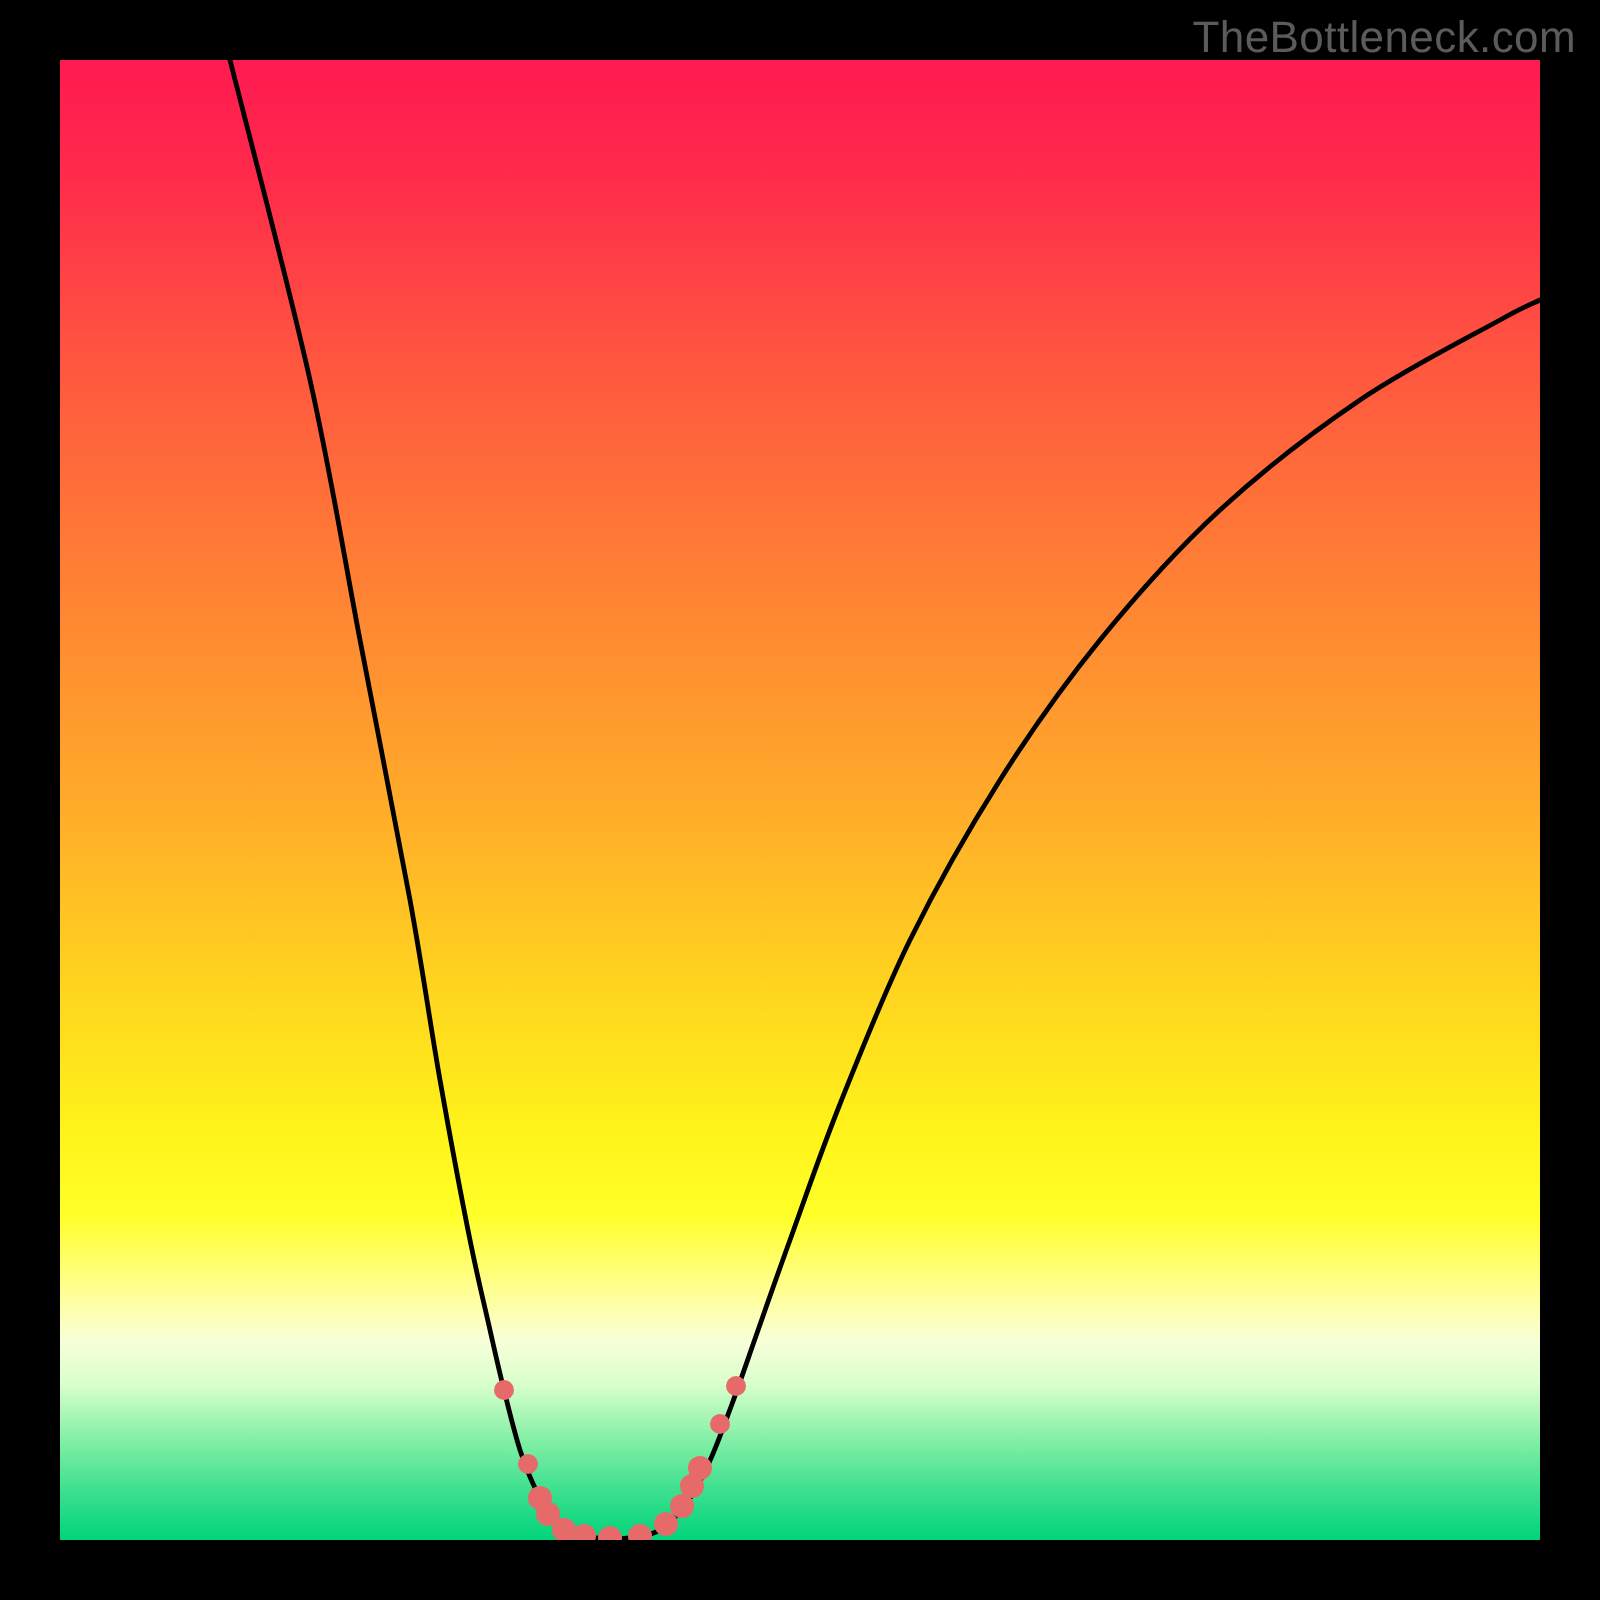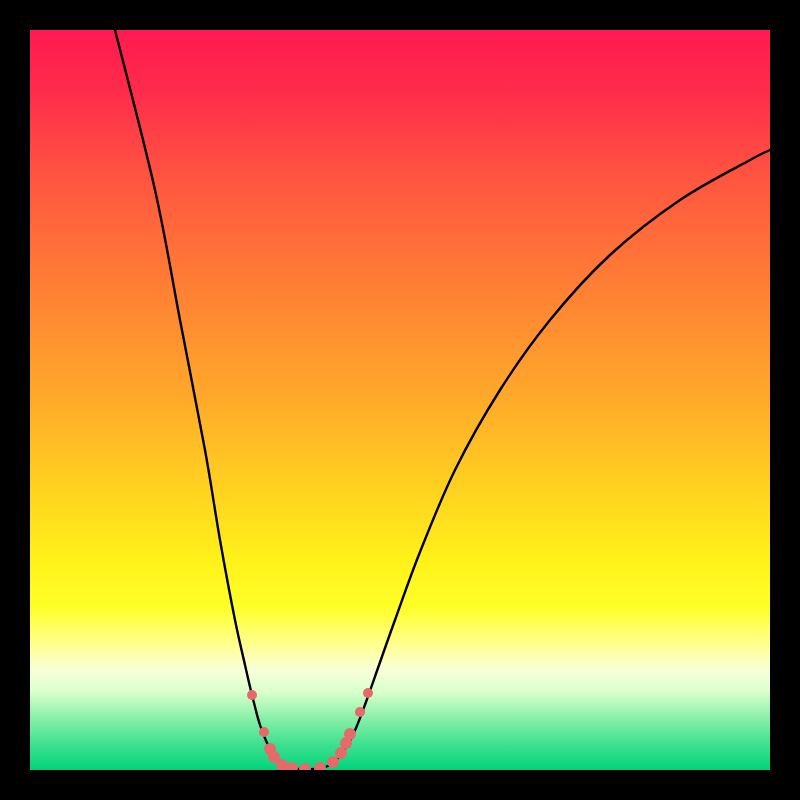--- a/index.html
+++ b/index.html
@@ -90,13 +90,14 @@
           <circle cx="290" cy="738" r="6" fill="#e76a6a"></circle>
           <circle cx="303" cy="732" r="6" fill="#e76a6a"></circle>
           <circle cx="311" cy="723" r="6" fill="#e76a6a"></circle>
           <circle cx="316" cy="713" r="6" fill="#e76a6a"></circle>
           <circle cx="320" cy="704" r="6" fill="#e76a6a"></circle>
           <circle cx="330" cy="682" r="5" fill="#e76a6a"></circle>
           <circle cx="338" cy="663" r="5" fill="#e76a6a"></circle>
         </g>
     </svg>
   </div>
+  <div class="watermark">TheBottleneck.com</div>
 </div>
 
 </body></html>

